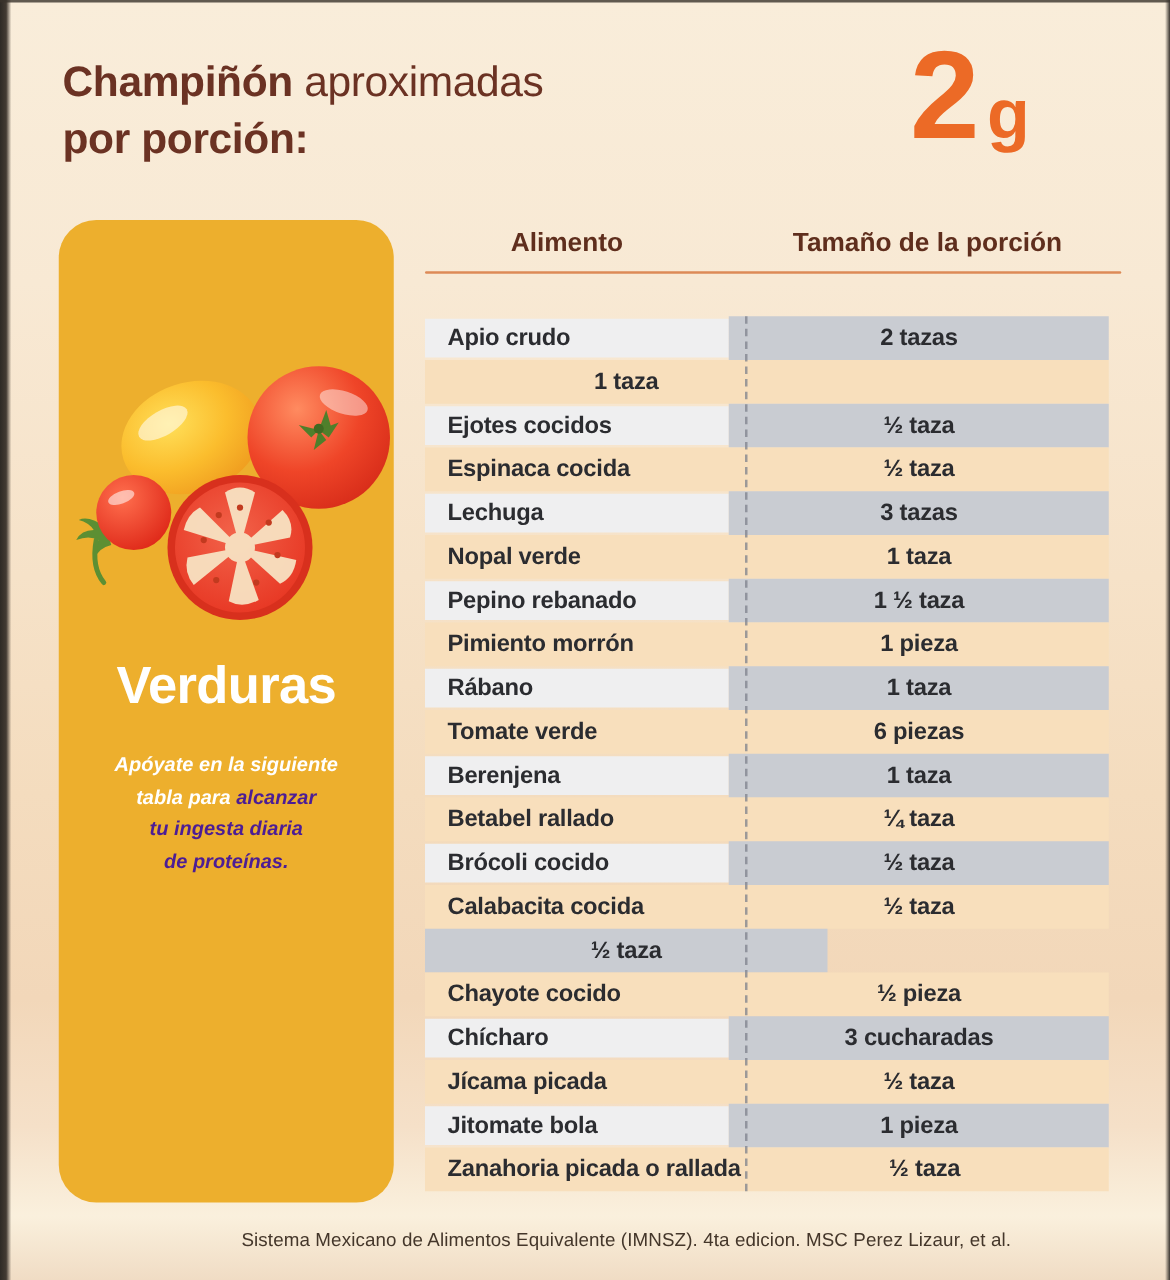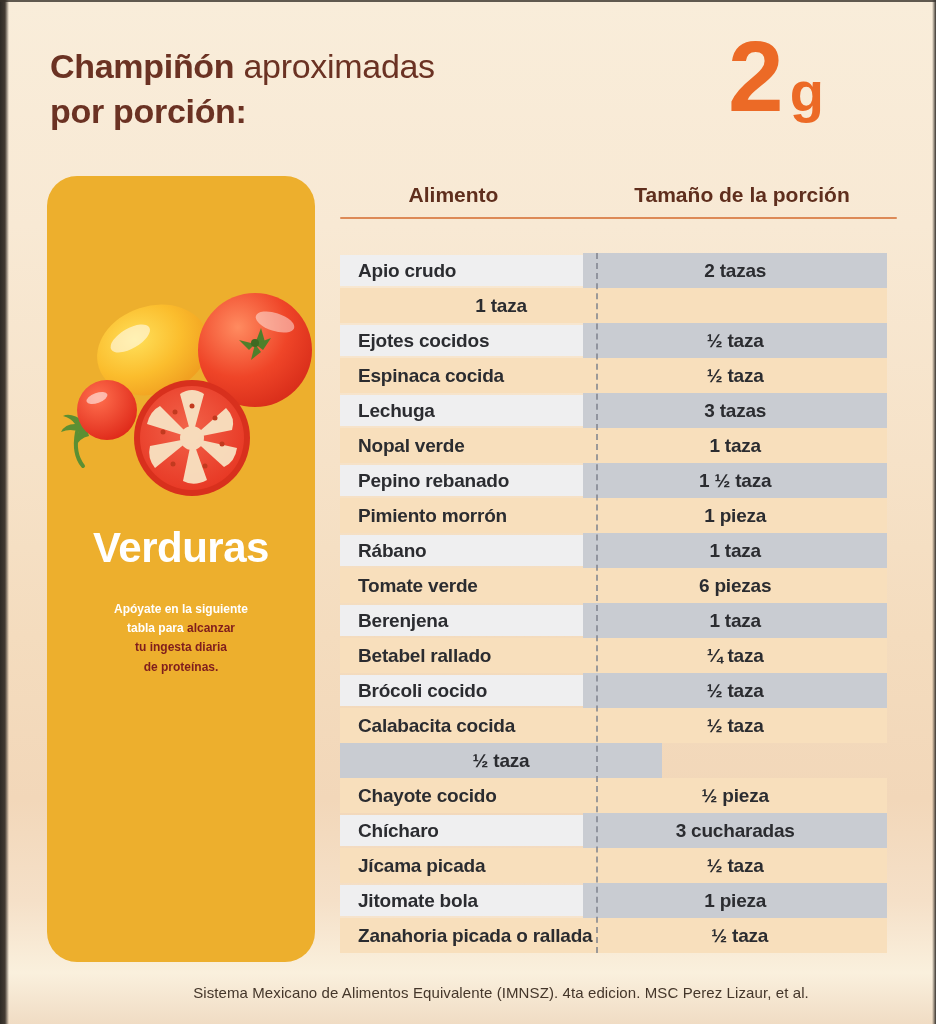--- a/index.html
+++ b/index.html
@@ -38,23 +38,23 @@
     position:absolute; left:47px; top:176px; width:268px; height:786px;
     background:#edaf2d; border-radius:30px; z-index:5;
   }
   .card svg{position:absolute; left:0; top:50px;}
   .card-title{
     position:absolute; left:0; right:0; top:348px; text-align:center;
     color:#ffffff; font-weight:800; font-size:42px; letter-spacing:-.5px;
   }
   .card-body{
     position:absolute; left:10px; right:10px; top:424px; text-align:center;
-    font-size:12px; line-height:1.6; color:#ffffff; font-weight:600;
-  }
-  .card-body .brown{color:#7f1d1d; font-weight:800;text-align:center;}
+    font-size:16px; line-height:1.6; color:#ffffff; font-weight:600;font-style:italic;
+  }
+  .card-body .brown{color:#4c1d95; font-weight:800;text-align:center;}
 
   
   .tablewrap{position:absolute; left:340px; top:183px; width:547px;}
   .thead{position:relative; height:36px;}
   .th{position:absolute; top:0; font-size:21px; font-weight:800; color:#5f2e1d; text-align:center;}
   .th-food{left:-15px; width:257px;}
   .th-portion{left:257px; width:290px;}
   .head-rule{position:absolute; left:0; top:34px; width:557px; height:2px; background:#dd8a57; border-radius:1px;}
 
   .rows{position:relative; margin-top:34px; width:547px;}

